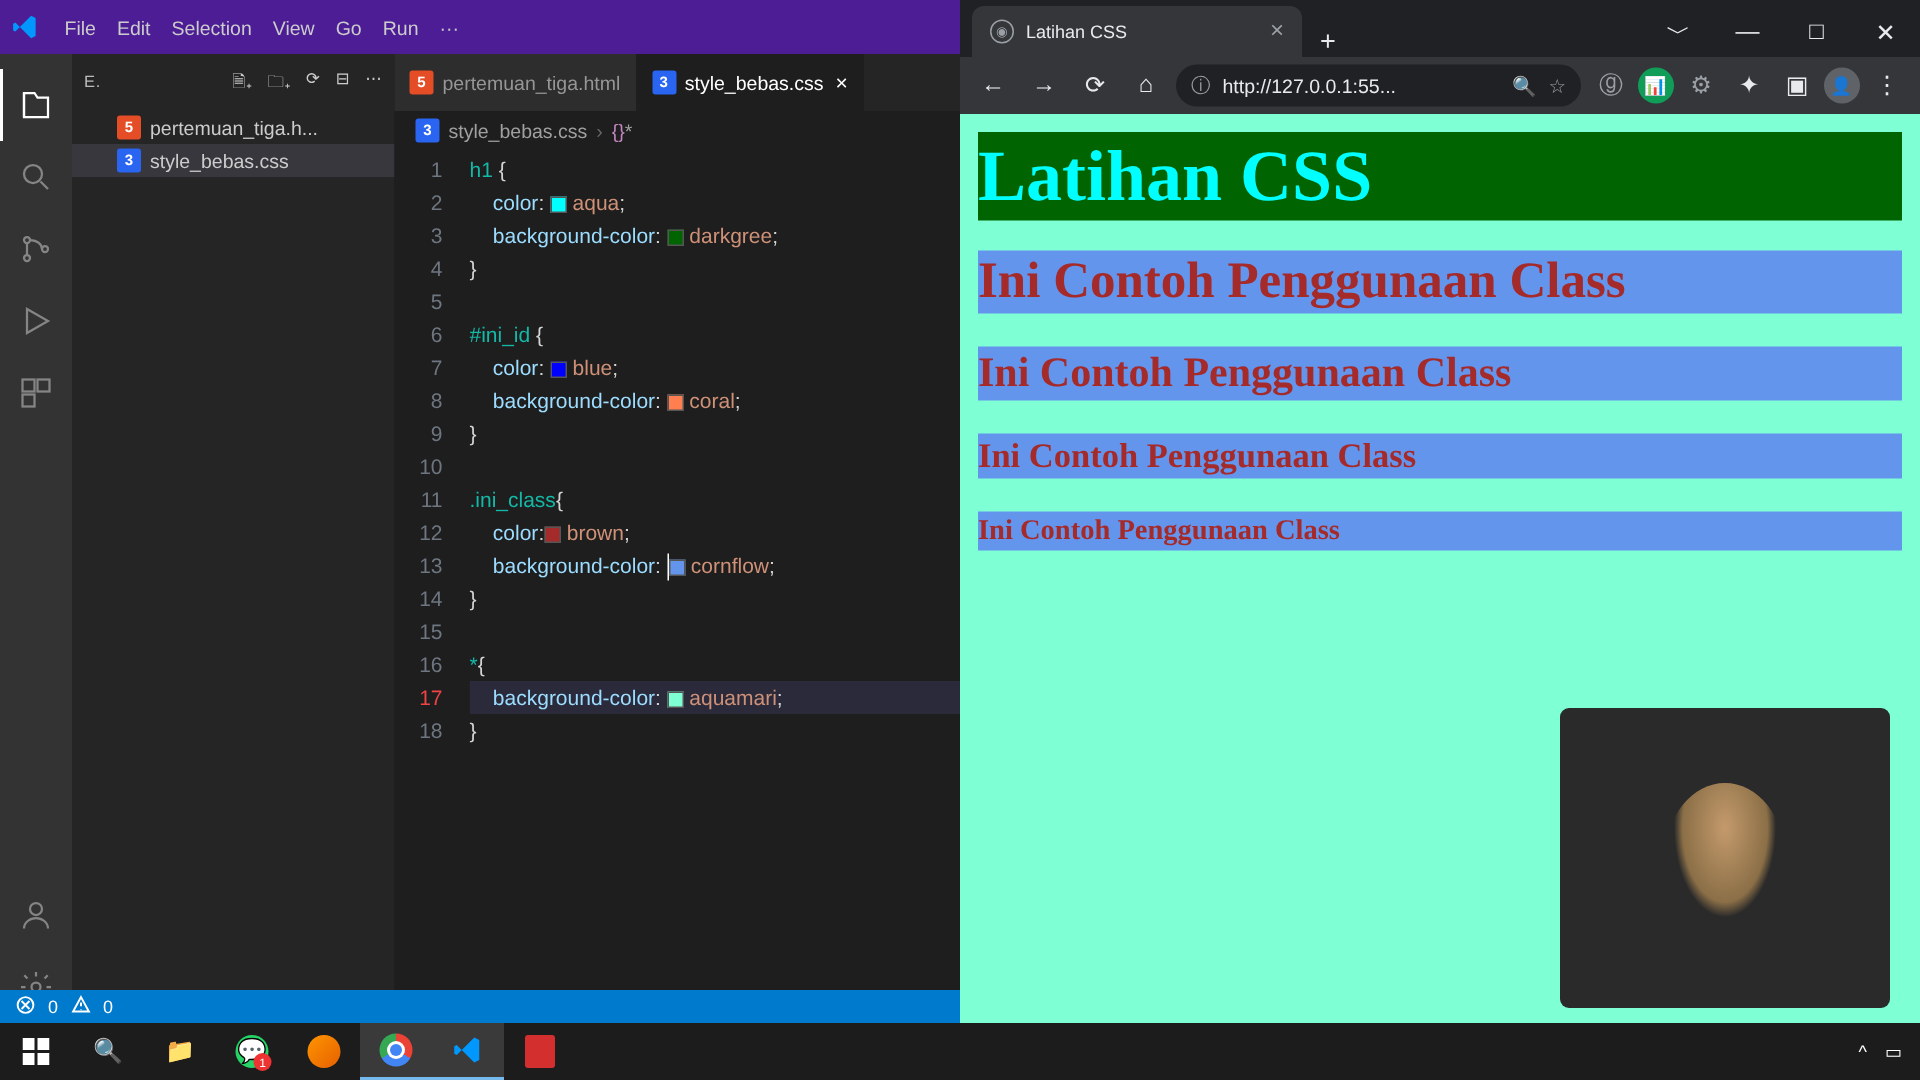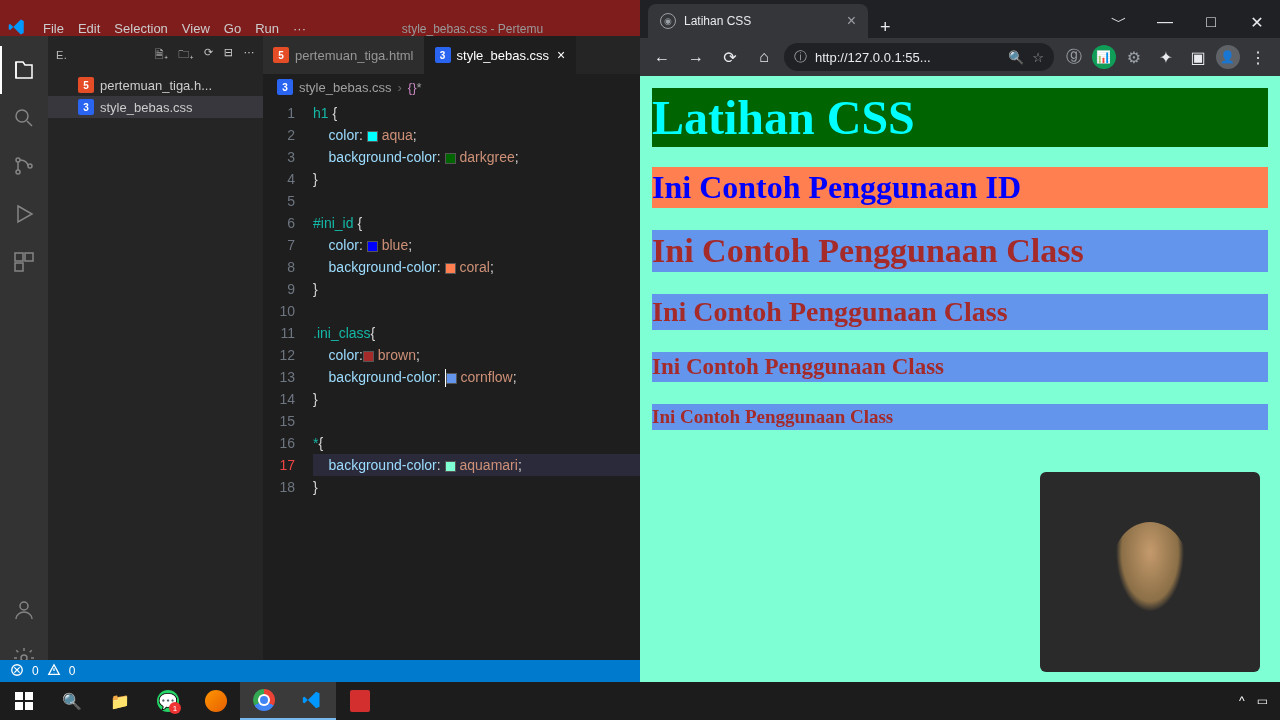--- a/index.html
+++ b/index.html
@@ -1,20 +1,20 @@
 <!DOCTYPE html>
 <html><head>
 <meta charset="utf-8">
 <style>
 * { margin: 0; padding: 0; box-sizing: border-box; font-family: 'Segoe UI', sans-serif; }
 body { width: 1280px; height: 720px; background: #1e1e1e; overflow: hidden; position: relative; }
 
 
 .vscode { position: absolute; left: 0; top: 0; width: 640px; height: 682px; background: #1e1e1e; display: flex; flex-direction: column; }
-.titlebar { height: 36px; background: #7f1d1d; display: flex; align-items: flex-end; padding: 0 8px; color: #ccc; font-size: 13px; }
+.titlebar { height: 36px; background: #4c1d95; display: flex; align-items: center; padding: 0 8px; color: #ccc; font-size: 13px; }
 .titlebar .logo { width: 18px; height: 18px; margin-right: 10px; }
 .titlebar .logo svg { width: 100%; height: 100%; }
 .menu-item { padding: 0 7px; cursor: pointer; }
 .titlebar-center { flex: 1; text-align: center; color: #999; font-size: 12px; }
 
 .main-area { flex: 1; display: flex; }
 .activity-bar { width: 48px; background: #333333; display: flex; flex-direction: column; align-items: center; padding-top: 10px; }
 .activity-item { width: 48px; height: 48px; display: flex; align-items: center; justify-content: center; color: #858585; cursor: pointer; position: relative; }
 .activity-item.active { color: #fff; }
 .activity-item.active::before { content: ''; position: absolute; left: 0; top: 0; width: 2px; height: 100%; background: #fff; }
@@ -99,21 +99,20 @@
     <span class="logo"><svg viewBox="0 0 24 24" fill="#0098ff">
           <path d="M17 2L7 12l10 10 4-2V4l-4-2zM3 8l4 4-4 4-2-1V9l2-1z"></path>
         </svg></span>
     <span class="menu-item">File</span>
     <span class="menu-item">Edit</span>
     <span class="menu-item">Selection</span>
     <span class="menu-item">View</span>
     <span class="menu-item">Go</span>
     <span class="menu-item">Run</span>
     <span class="menu-item">···</span>
-    <span class="titlebar-center">style_bebas.css - Pertemu</span>
   </div>
   <div class="main-area">
     <div class="activity-bar">
       <div class="activity-item active">
           <svg viewBox="0 0 24 24" fill="none" stroke="currentColor" stroke-width="1.5">
             <path d="M4 4h7l2 3h7v13H4z"></path>
             <path d="M4 4v16"></path>
           </svg>
         </div>
       <div class="activity-item">
@@ -266,21 +265,20 @@
       <div class="ext-icon" style="background:#0f9d58;color:#fff">📊</div>
       <div class="tb-btn" style="color:#9aa0a6">⚙</div>
       <div class="tb-btn" style="color:#e8eaed">✦</div>
       <div class="tb-btn" style="color:#e8eaed">▣</div>
       <div class="ext-icon" style="background:#5f6368">👤</div>
       <div class="tb-btn" style="color:#e8eaed">⋮</div>
     </div>
   </div>
   <div class="page">
     <h1>Latihan CSS</h1>
-    <div class="id-block">Ini Contoh Penggunaan ID</div>
     <div class="class-block cb1">Ini Contoh Penggunaan Class</div>
     <div class="class-block cb2">Ini Contoh Penggunaan Class</div>
     <div class="class-block cb3">Ini Contoh Penggunaan Class</div>
     <div class="class-block cb4">Ini Contoh Penggunaan Class</div>
   </div>
 </div>
 
 <div class="webcam">
   <div class="webcam-person"></div>
 </div>

